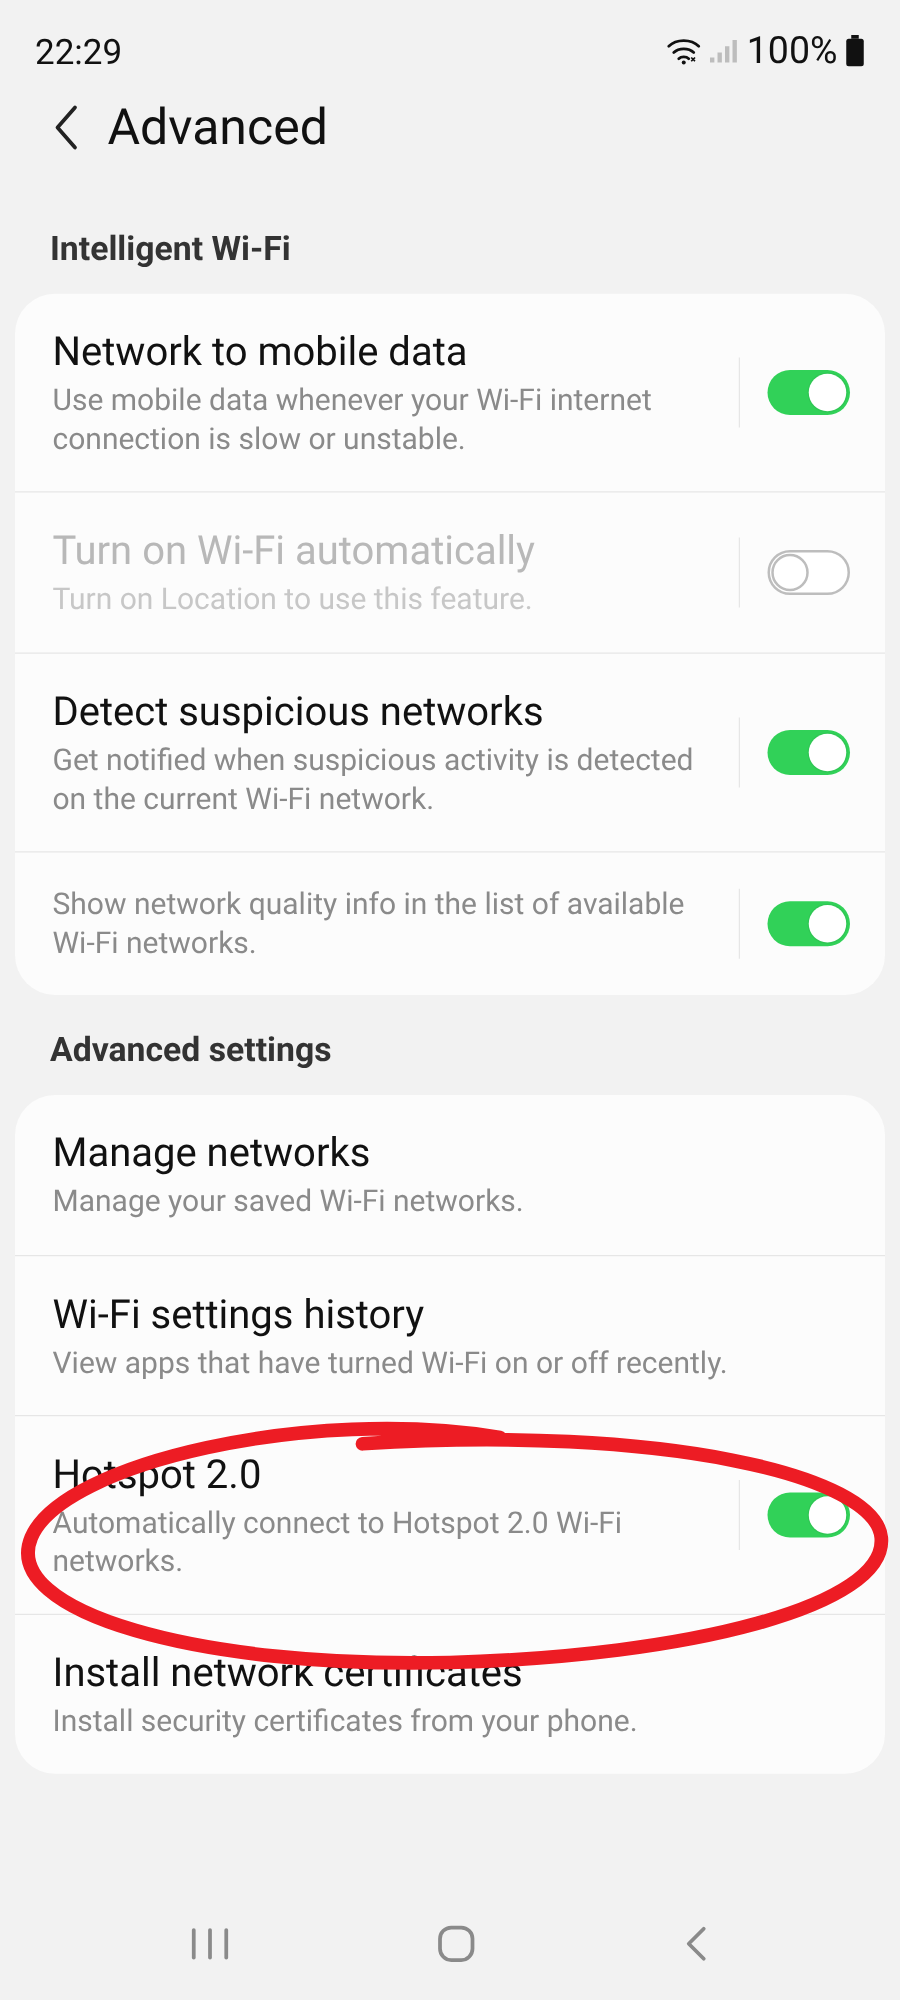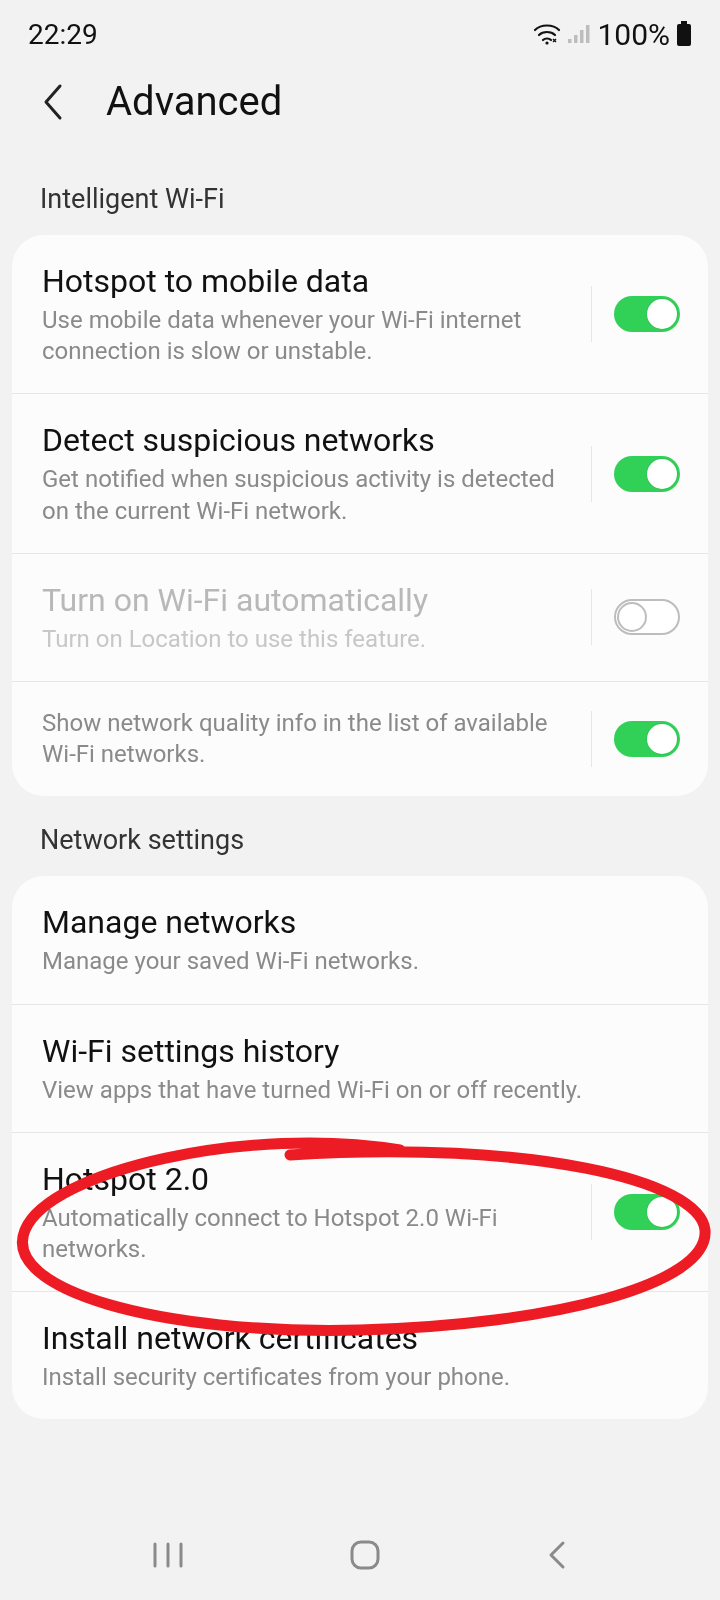--- a/index.html
+++ b/index.html
@@ -7,41 +7,41 @@
       width: 720px;
       height: 1600px;
       font-family: -apple-system, Roboto, "Segoe UI", Arial, sans-serif;
       background: #f2f2f2;
       color: #111;
       overflow: hidden;
       position: relative;
     }
     .status-bar {
       display: flex;
-      align-items: center;
+      align-items: flex-end;
       justify-content: space-between;
       padding: 10px 28px 0 28px;
       height: 58px;
       font-size: 28px;
       font-weight: 400;
       color: #111;
     }
     .status-right { display: flex; align-items: center; gap: 6px; }
     .status-right svg { display: block; }
     .header {
       display: flex;
       align-items: center;
-      gap: 40px;
+      gap: 20px;
       padding: 20px 12px 40px 40px;
     }
     .back-chevron svg { display:block; }
     .header-title { font-size: 40px; font-weight: 400; color:#111; }
     .section-label {
       font-size: 27px;
-      font-weight: 400;
+      font-weight: 700;
       color: #333;
       padding: 18px 40px 20px 40px;
     }
     .card {
       background: #fcfcfc;
       border-radius: 32px;
       margin: 0 12px;
       overflow: hidden;
     }
     .row {
@@ -144,67 +144,67 @@
     </svg>
   </span>
   <span class="header-title">Advanced</span>
 </div>
 
 <div class="section-label">Intelligent Wi-Fi</div>
 <div class="card">
 
   <div class="row">
     <div class="row-text">
-      <div class="row-title">Hotspot to mobile data</div>
+      <div class="row-title">Network to mobile data</div>
       <div class="row-sub">Use mobile data whenever your Wi-Fi internet connection is slow or unstable.</div>
     </div>
     <div class="toggle-wrap">
       <div class="toggle on">
+          <div class="knob"></div>
+        </div>
+    </div>
+  </div>
+
+  <div class="row row-disabled">
+    <div class="row-text">
+      <div class="row-title">Turn on Wi-Fi automatically</div>
+      <div class="row-sub">Turn on Location to use this feature.</div>
+    </div>
+    <div class="toggle-wrap">
+      <div class="toggle off-disabled">
           <div class="knob"></div>
         </div>
     </div>
   </div>
 
   <div class="row">
     <div class="row-text">
       <div class="row-title">Detect suspicious networks</div>
       <div class="row-sub">Get notified when suspicious activity is detected on the current Wi-Fi network.</div>
     </div>
     <div class="toggle-wrap">
       <div class="toggle on">
           <div class="knob"></div>
         </div>
     </div>
   </div>
 
-  <div class="row row-disabled">
-    <div class="row-text">
-      <div class="row-title">Turn on Wi-Fi automatically</div>
-      <div class="row-sub">Turn on Location to use this feature.</div>
-    </div>
-    <div class="toggle-wrap">
-      <div class="toggle off-disabled">
-          <div class="knob"></div>
-        </div>
-    </div>
-  </div>
-
   <div class="row">
     <div class="row-text">
       <div class="row-sub">Show network quality info in the list of available Wi-Fi networks.</div>
     </div>
     <div class="toggle-wrap">
       <div class="toggle on">
           <div class="knob"></div>
         </div>
     </div>
   </div>
 </div>
 
-<div class="section-label" style="padding-top:28px;">Network settings</div>
+<div class="section-label" style="padding-top:28px;">Advanced settings</div>
 <div class="card">
 
   <div class="row">
     <div class="row-text">
       <div class="row-title">Manage networks</div>
       <div class="row-sub">Manage your saved Wi-Fi networks.</div>
     </div>
   </div>
 
   <div class="row">

